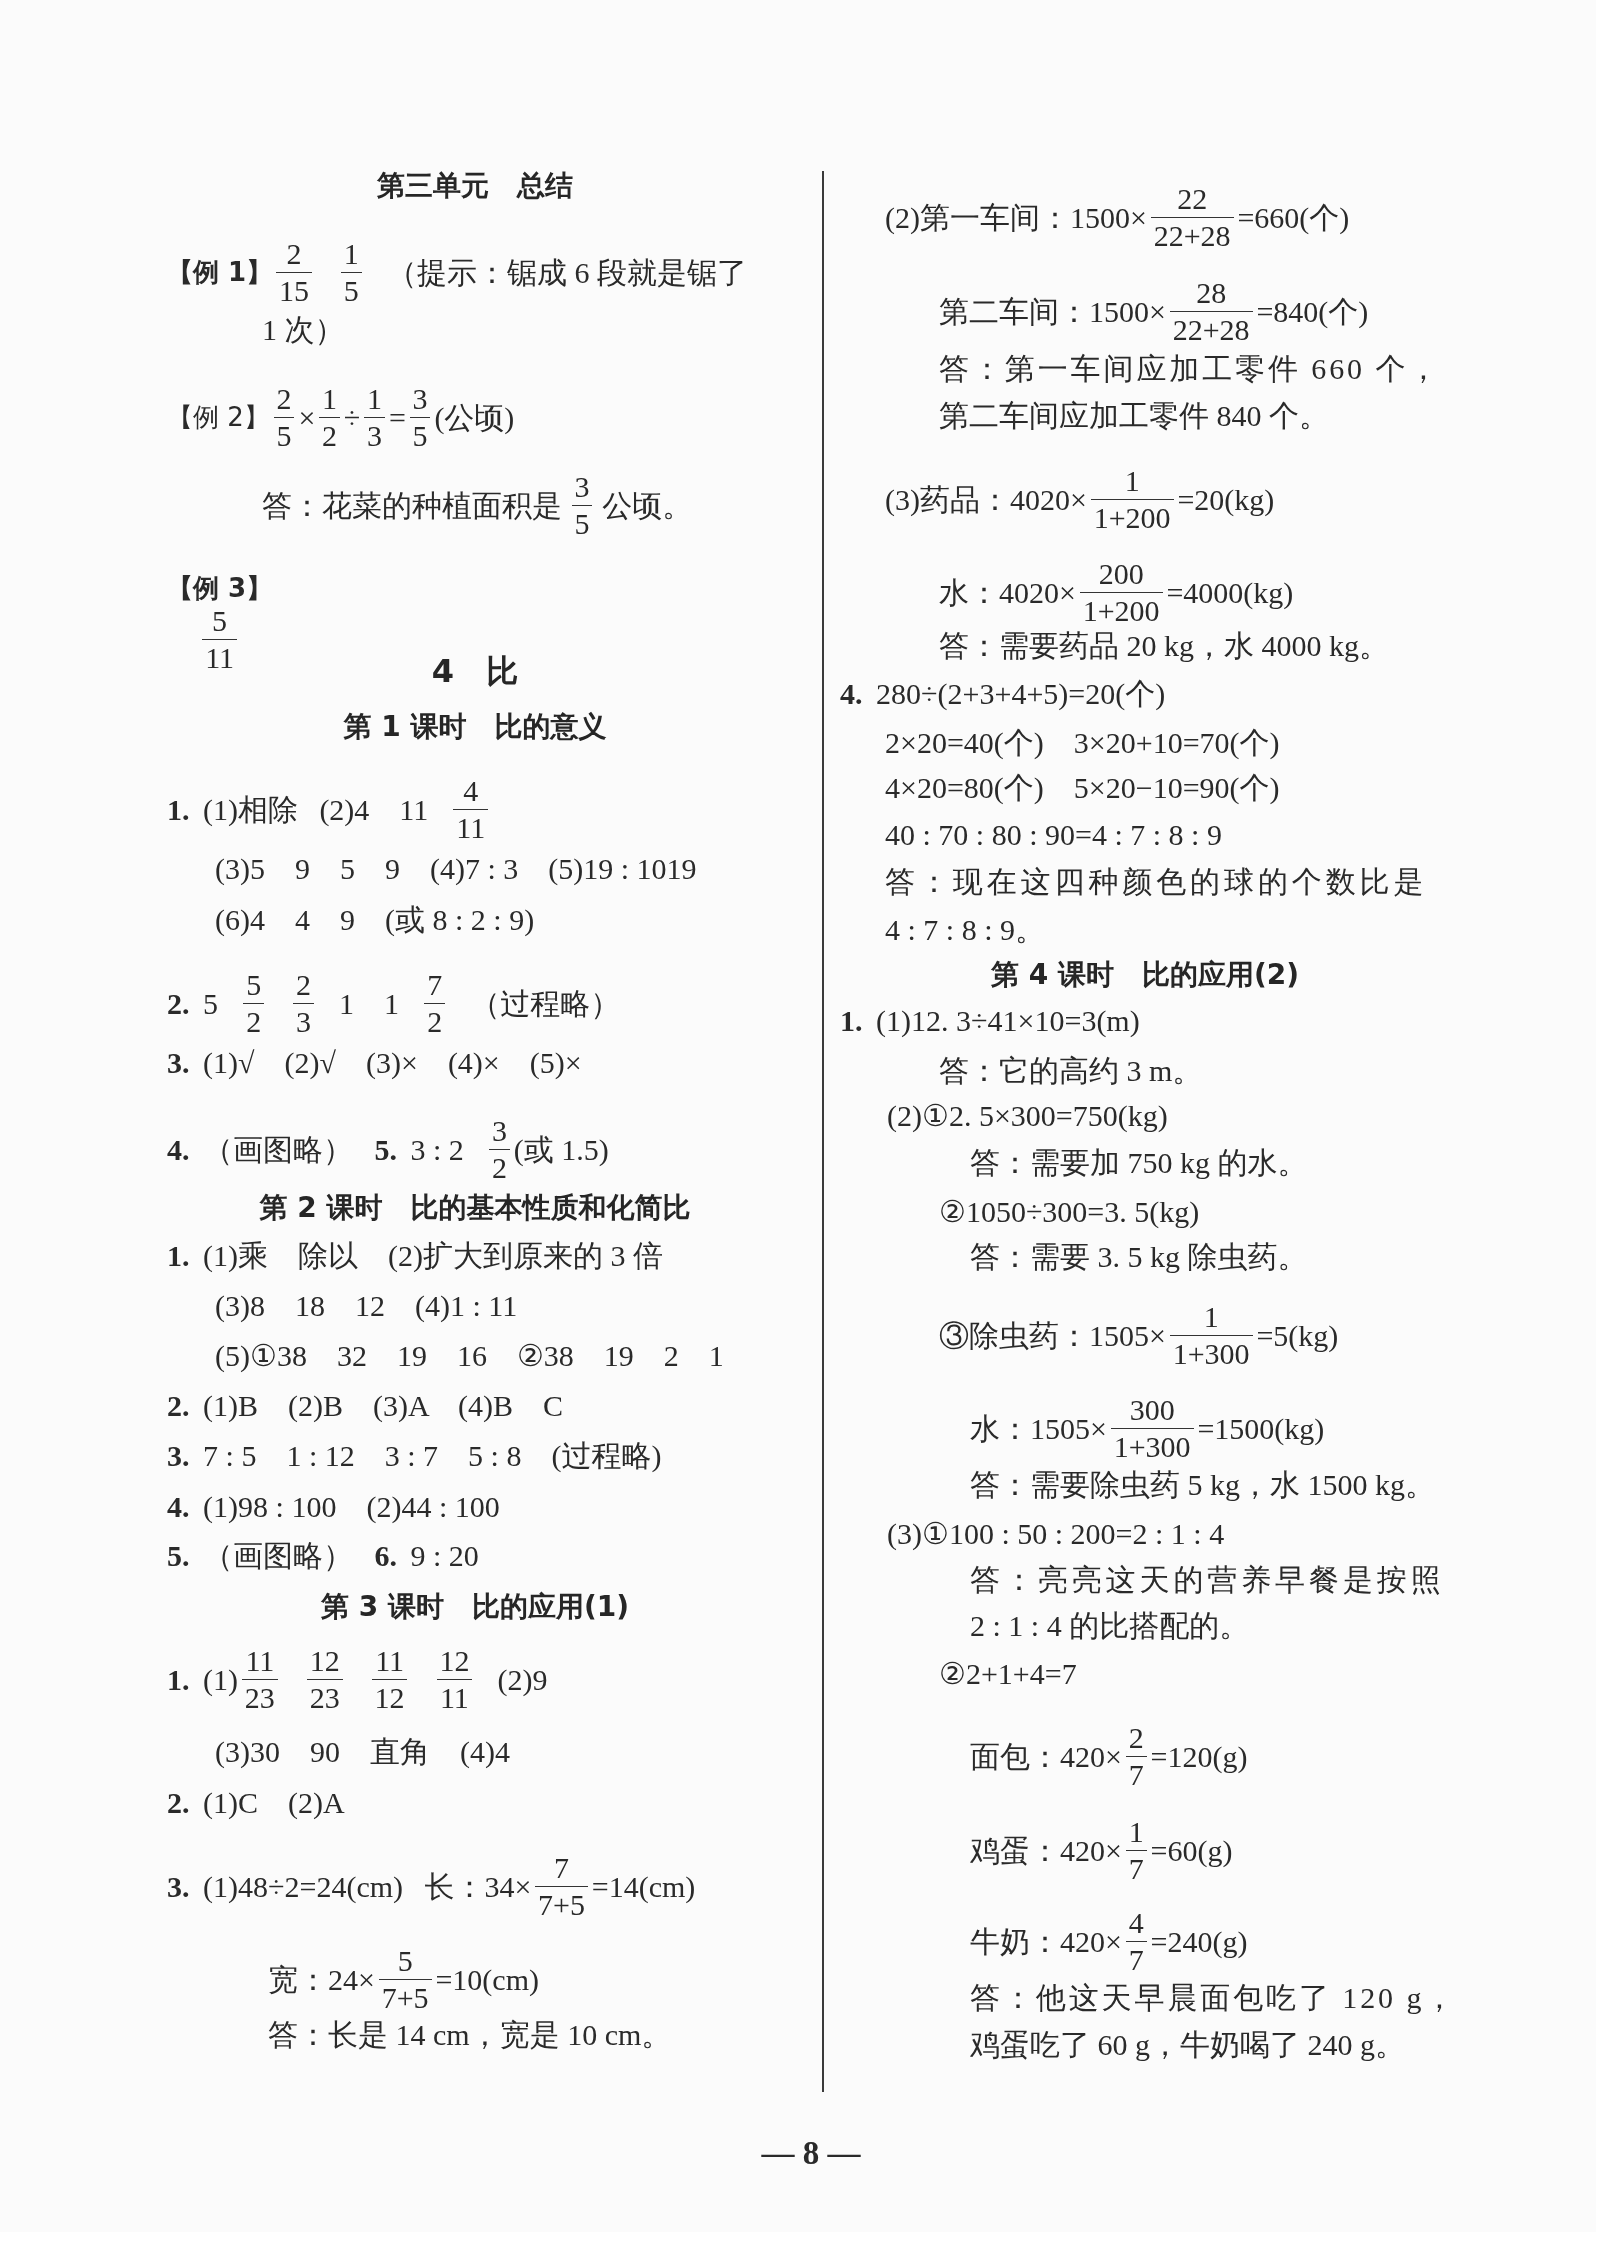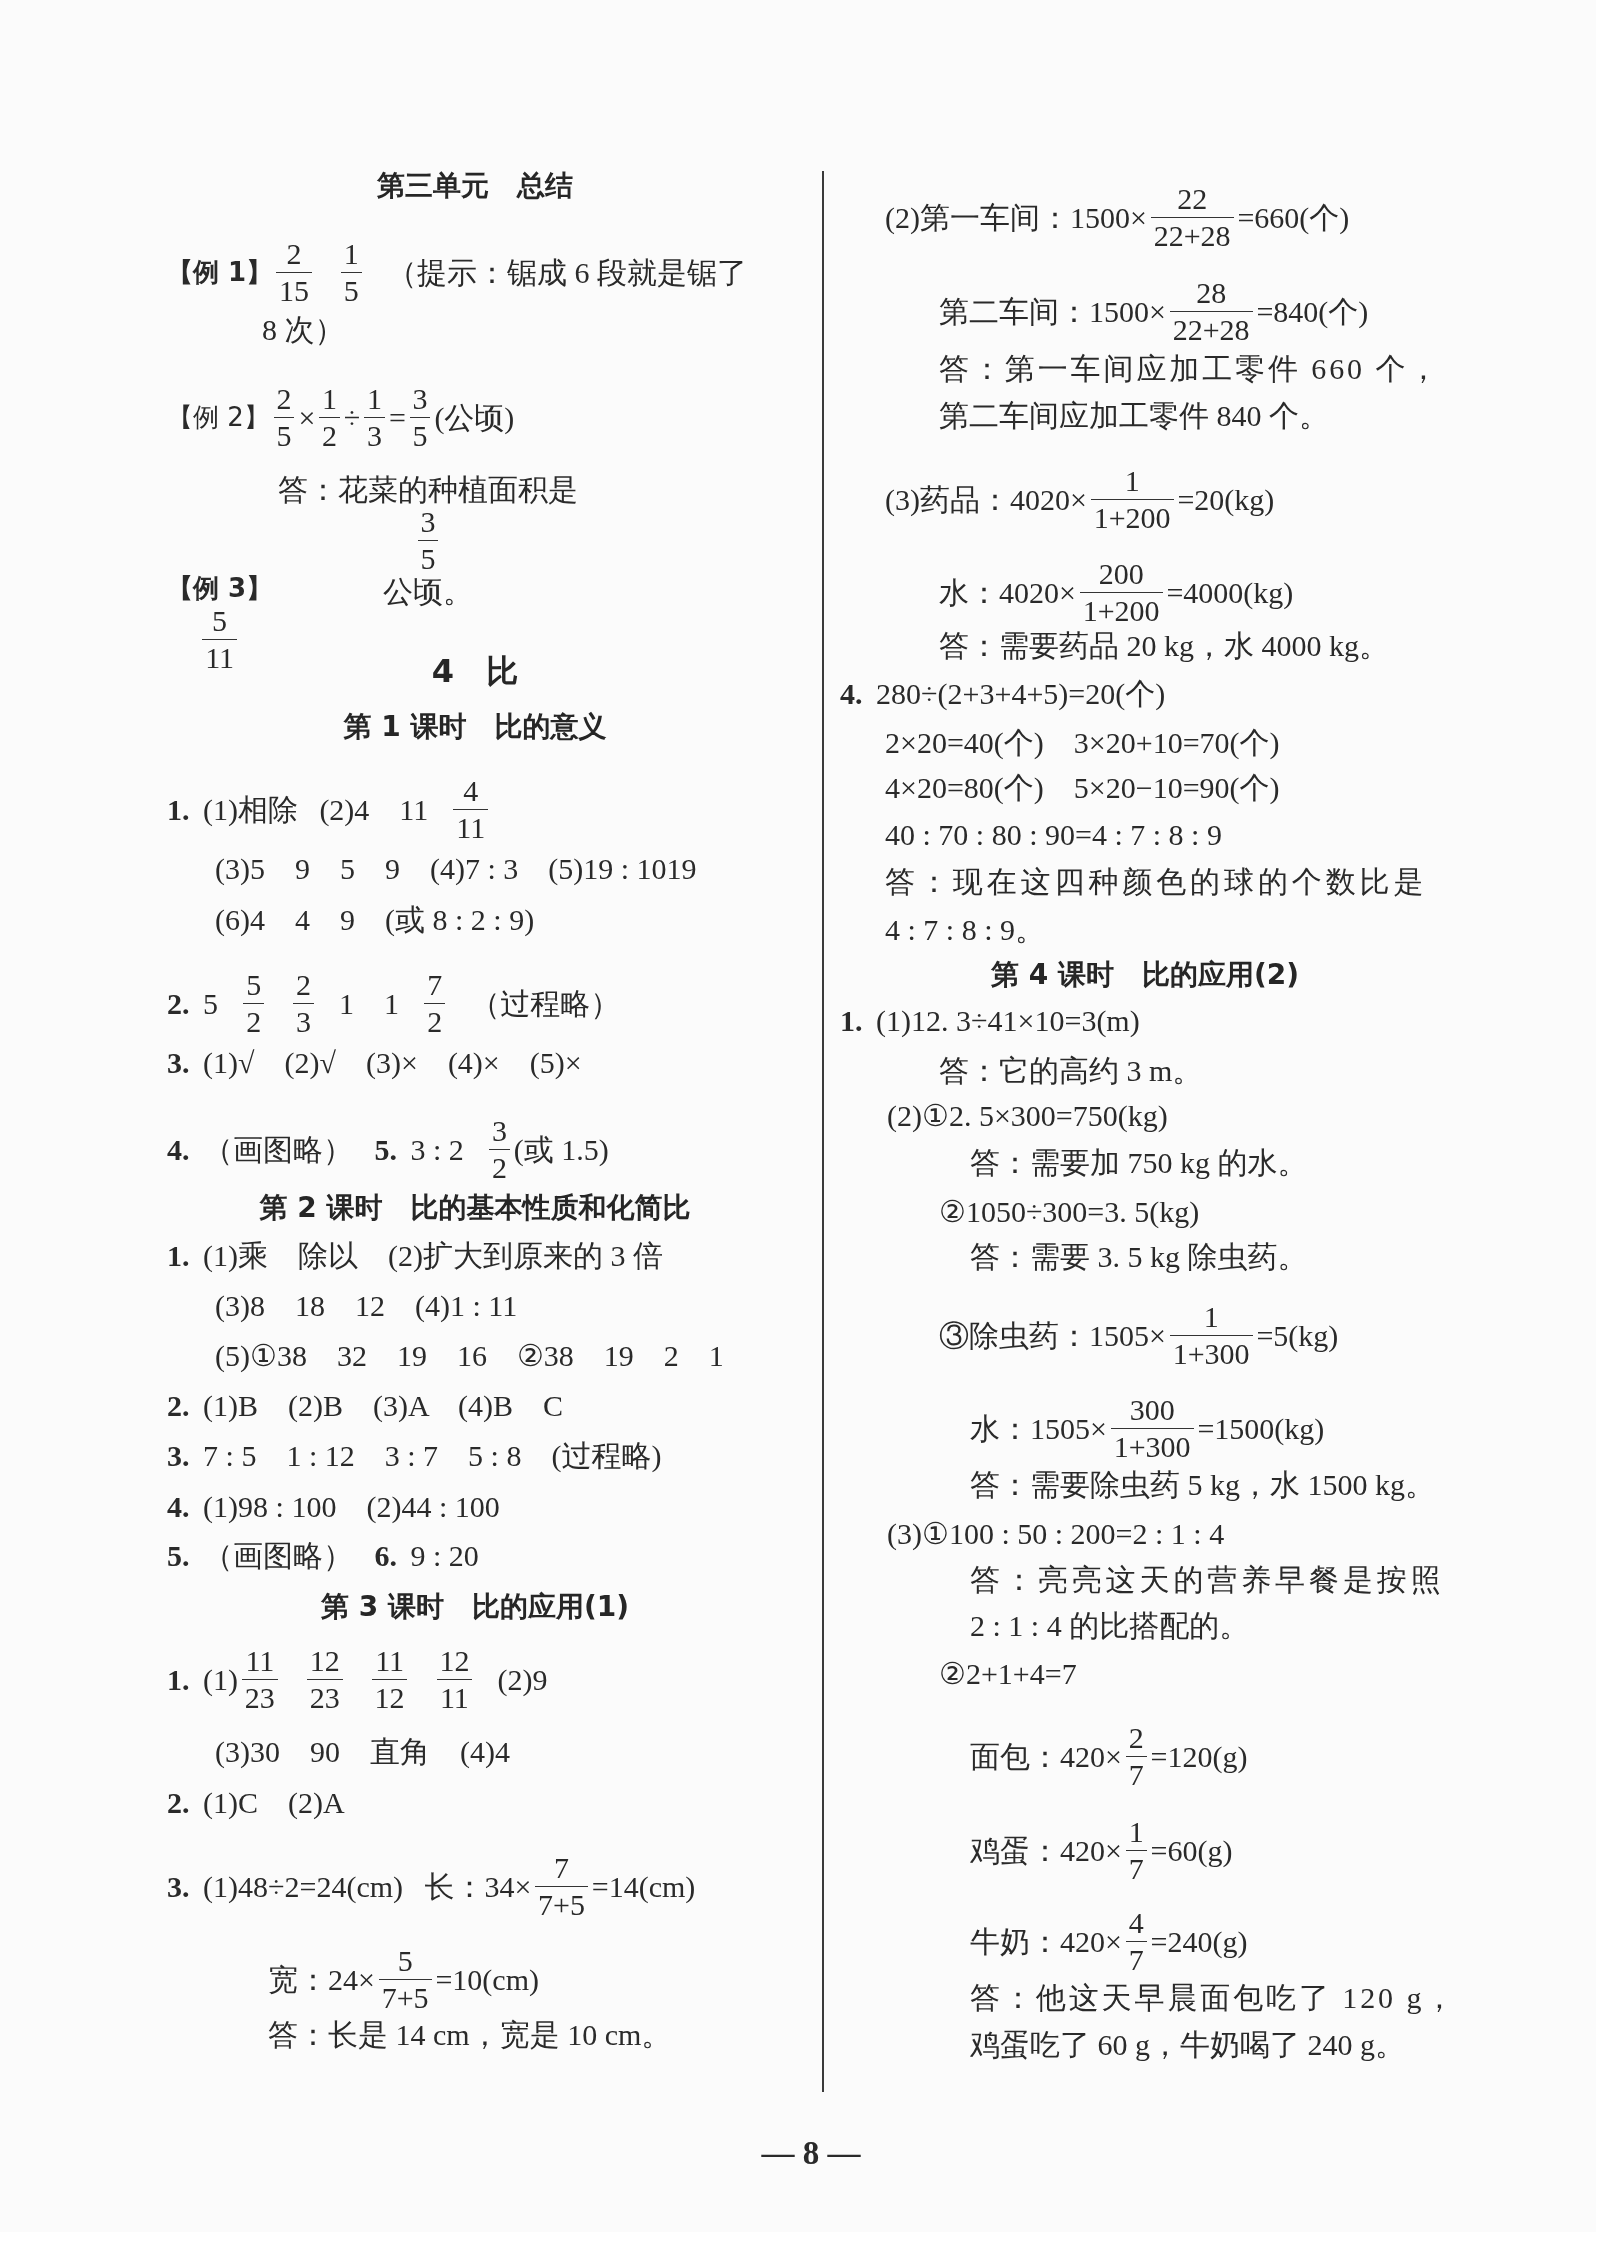--- a/index.html
+++ b/index.html
@@ -36,21 +36,21 @@
       <span class="d">15</span>
     </span>
   <span class="gap"></span>
   <span class="frac">
       <span class="n">1</span>
       <span class="d">5</span>
     </span>
   <span class="gap"></span>
   <span>（提示：锯成 6 段就是锯了</span>
 </div>
-<div class="line" style="left:262px; top:312px;">8 次）</div>
+<div class="line" style="left:262px; top:312px;">1 次）</div>
 
 <div class="line" style="left:167px; top:384px;">
   <span style="font-family:'DejaVu Sans',sans-serif;font-weight:normal;font-size:26px;">【例 2】</span>
   <span class="frac">
       <span class="n">2</span>
       <span class="d">5</span>
     </span>
   <span>×</span>
   <span class="frac">
       <span class="n">1</span>
@@ -61,21 +61,21 @@
       <span class="n">1</span>
       <span class="d">3</span>
     </span>
   <span>=</span>
   <span class="frac">
       <span class="n">3</span>
       <span class="d">5</span>
     </span>
   <span>(公顷)</span>
 </div>
-<div class="line" style="left:278px; top:472px;flex-direction:column;">
+<div class="line" style="left:262px; top:472px;">
   <span>答：花菜的种植面积是</span>
   <span class="frac" style="margin:0 9.7px;">
       <span class="n">3</span>
       <span class="d">5</span>
     </span>
   <span>公顷。</span>
 </div>
 
 <div class="line" style="left:167px; top:571px;flex-direction:column;">
   <span style="font-family:'DejaVu Sans',sans-serif;font-weight:bold;font-size:26px;">【例 3】</span>

